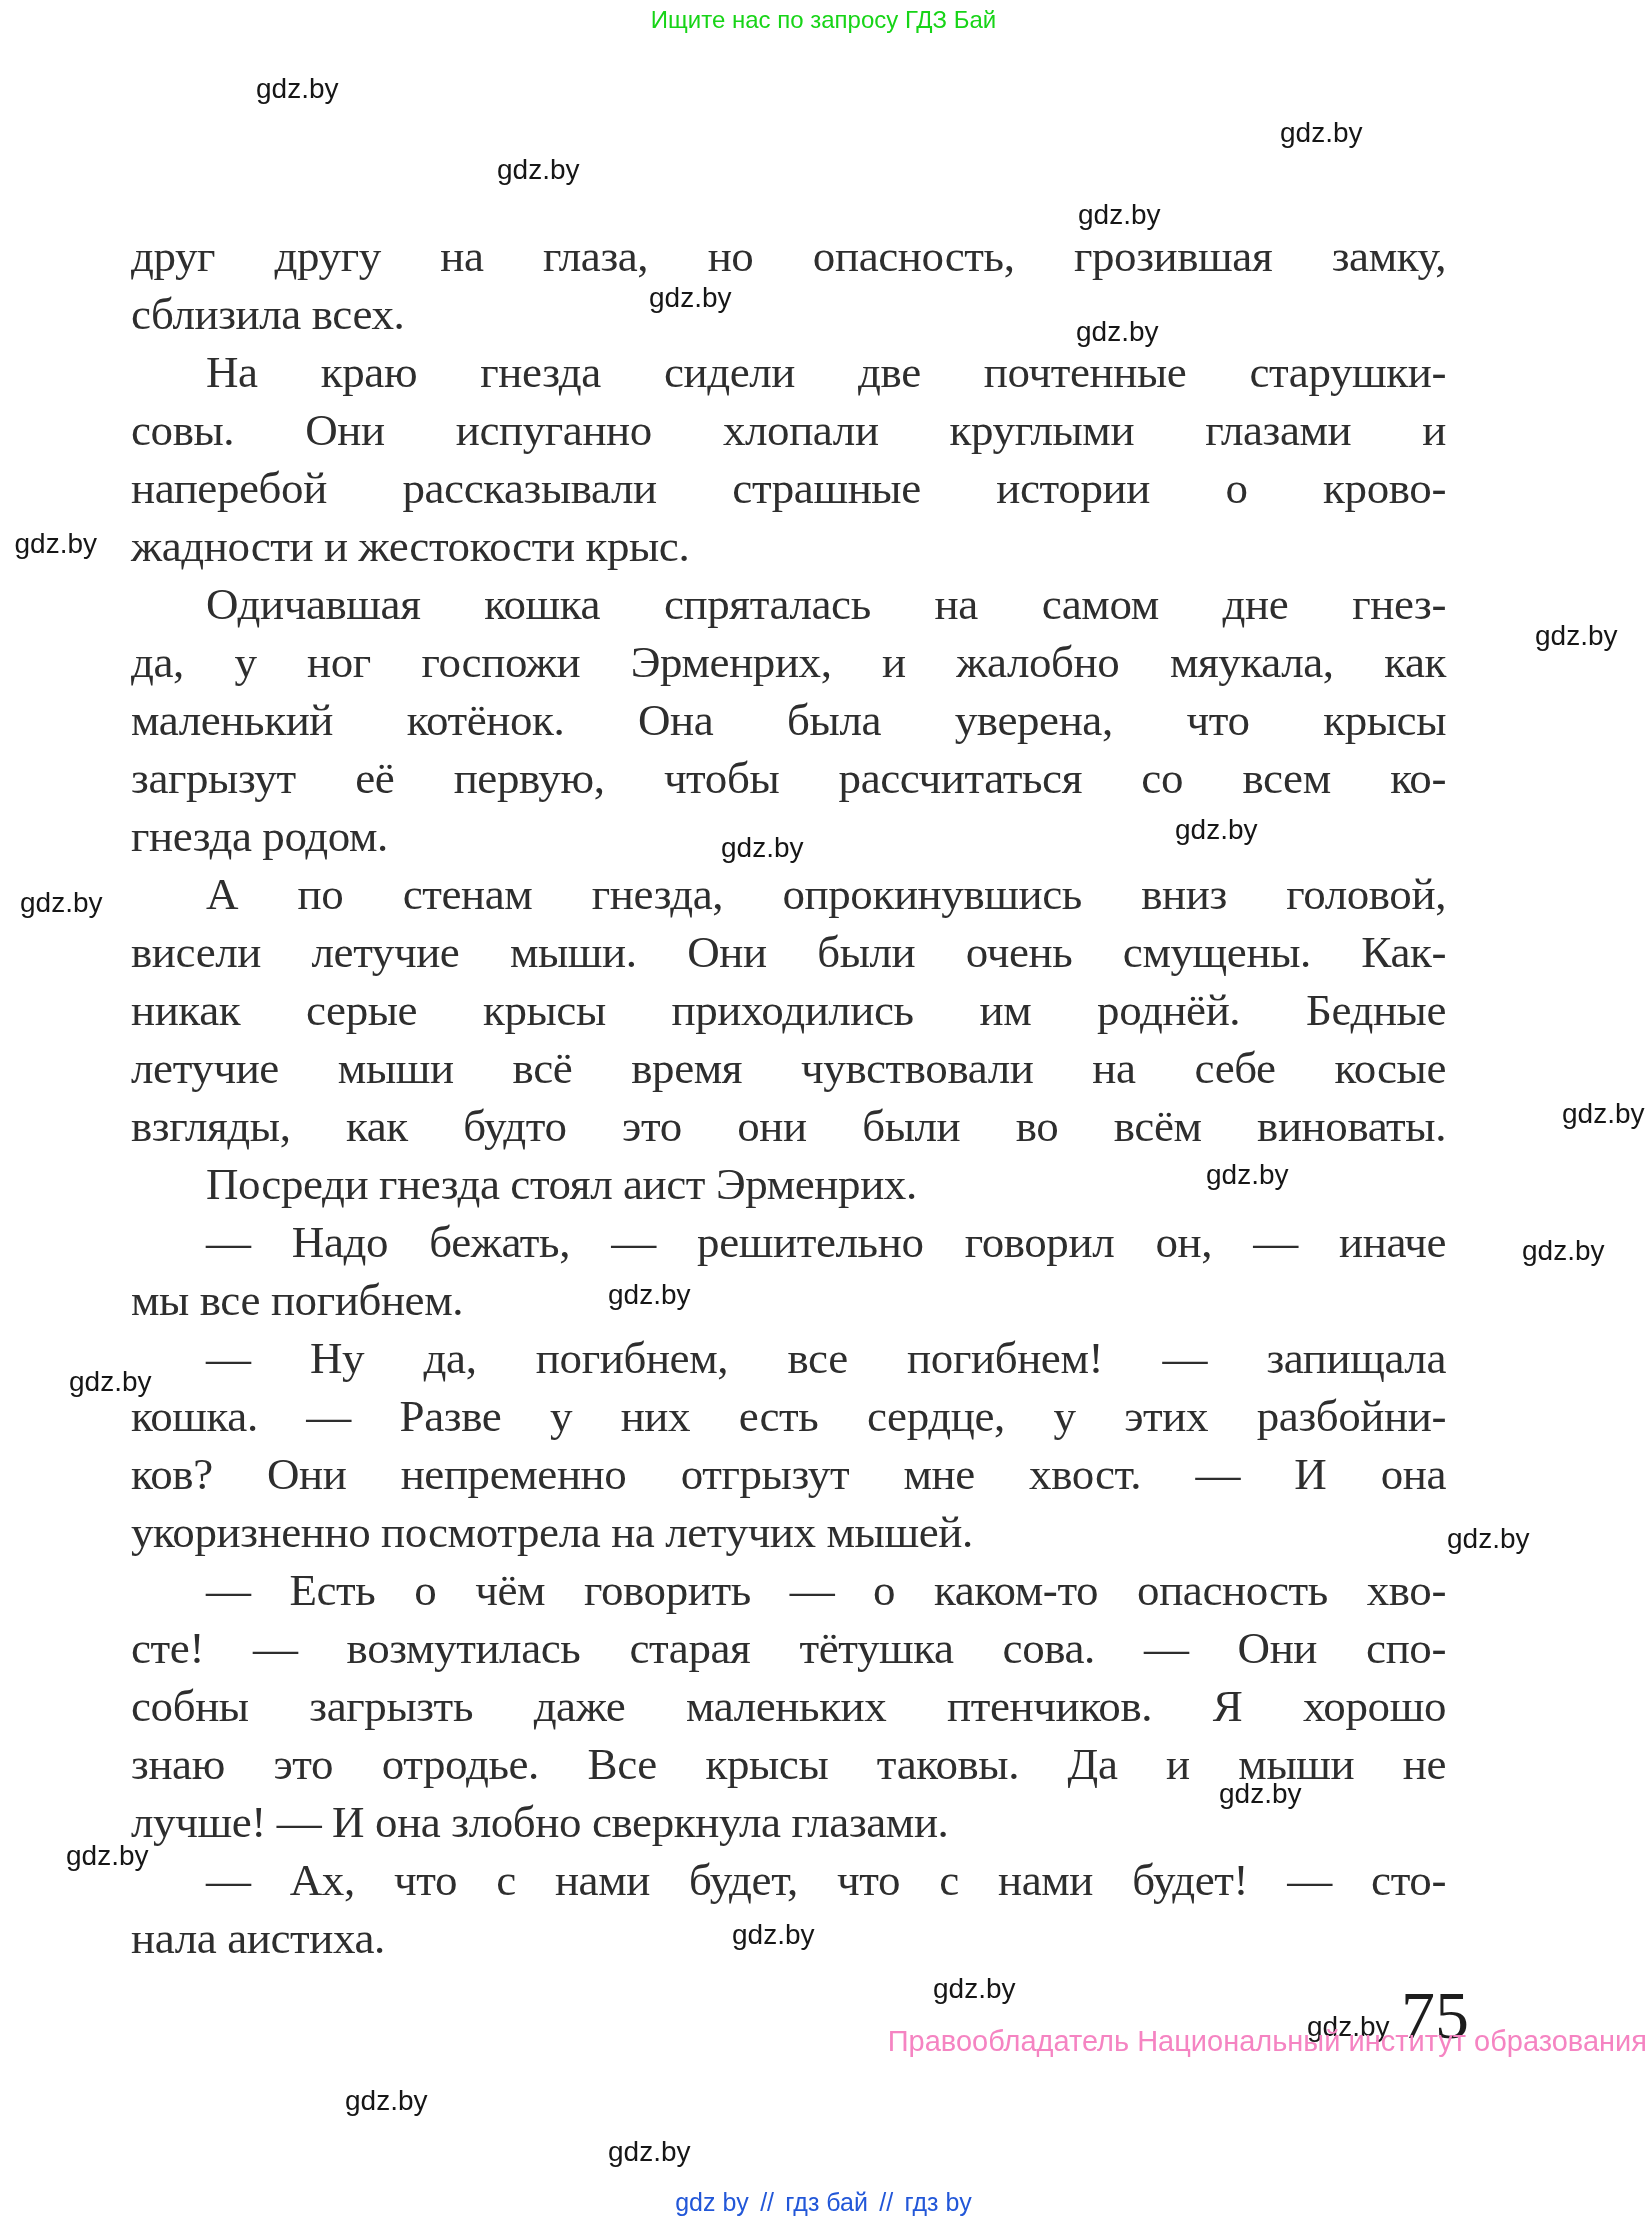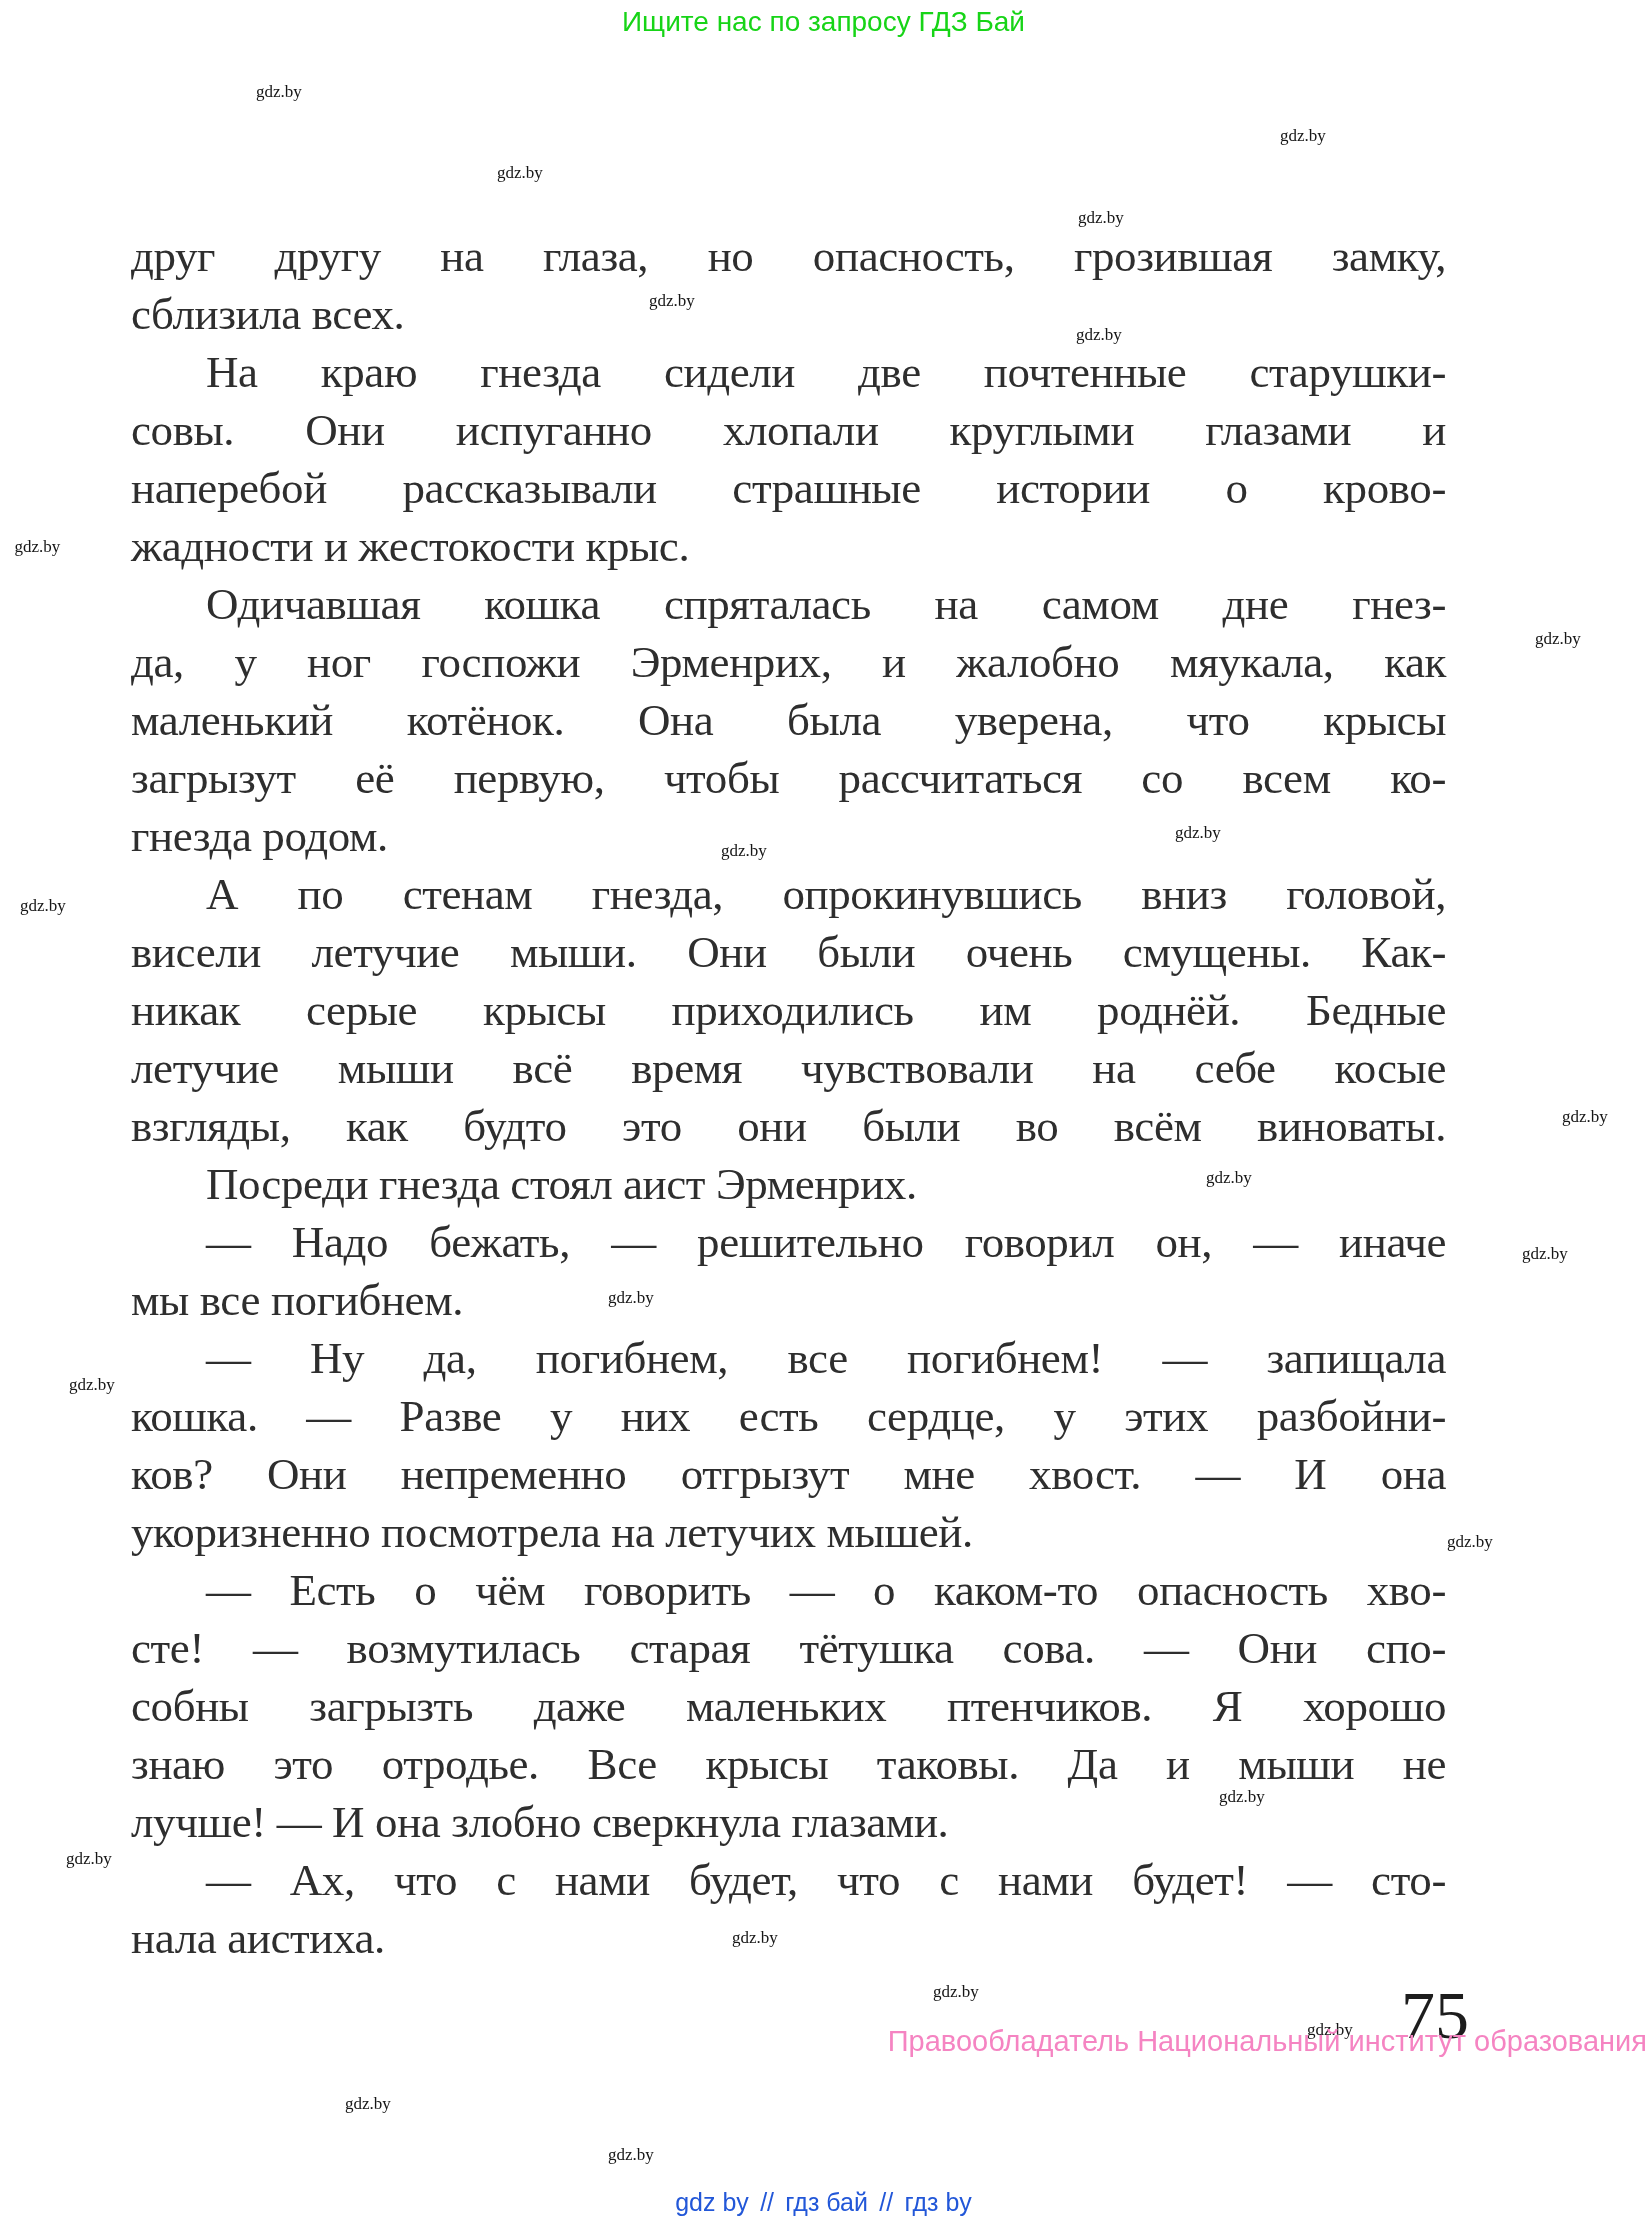--- a/index.html
+++ b/index.html
@@ -10,34 +10,33 @@
     overflow: hidden;
     font-family: "Liberation Serif", serif;
   }
   .page { position: absolute; inset: 0; }
 
   
   .promo {
     position: absolute;
     top: 6.4px; left: 50%; transform: translateX(-50%);
     font-family: "Liberation Sans", sans-serif;
-    font-size: 28px;
+    font-size: 24px;
     color: var(--green, #17d417);
     white-space: nowrap;
   }
 
   
   .wm {
     position: absolute;
-    font-family: Liberation Serif, serif;
-    font-size: 17px;
+    font-family: Liberation Sans, sans-serif;
+    font-size: 28px;
     color: var(--wm, #161616);
     white-space: nowrap;
     line-height: 1;
-    margin-top: 8px;
   }
 
   
   .text {
     position: absolute;
     left: 131px; top: 227px;
     width: 1315px;
     font-size: 45px;
     line-height: 58px;
     letter-spacing: -0.4px;

